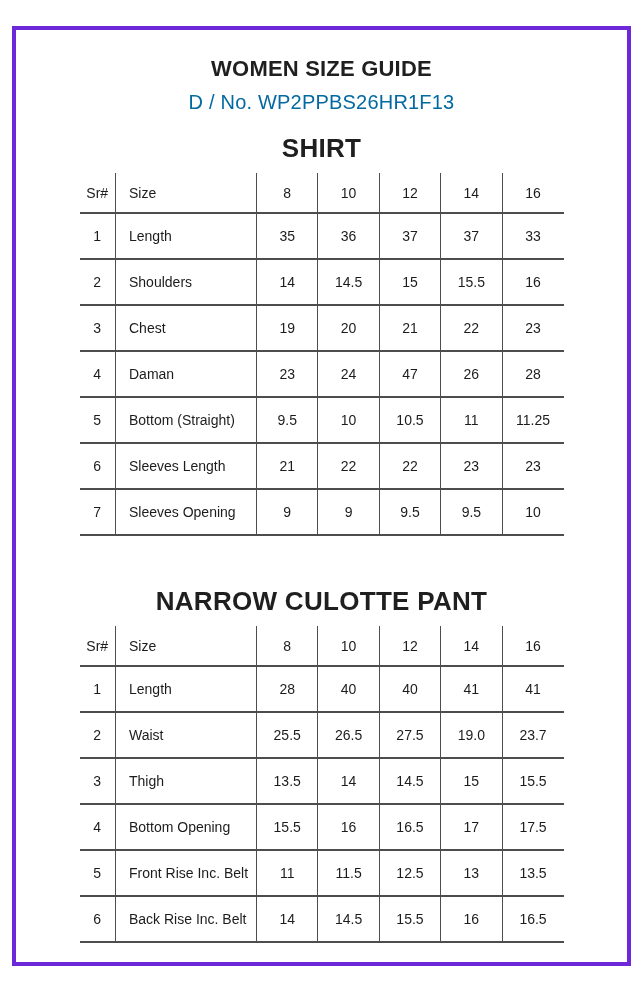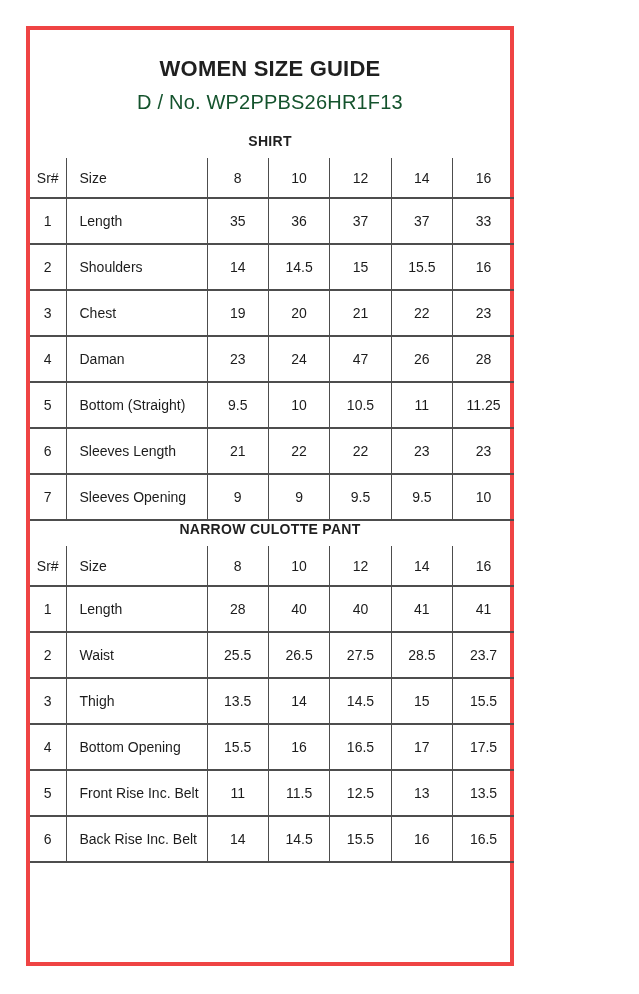--- a/index.html
+++ b/index.html
@@ -5,48 +5,48 @@
   * { margin: 0; padding: 0; box-sizing: border-box; }
   html, body {
     width: 639px; height: 994px;
     background: #ffffff;
     font-family: "Liberation Sans", sans-serif;
     color: #1a1a1a;
     overflow: hidden;
   }
   .frame {
     position: absolute;
-    left: 26px; top: 26px;
-    width: 488px; height: 940px;
-    border: 4px solid #ef4444;
+    left: 12px; top: 26px;
+    width: 619px; height: 940px;
+    border: 4px solid #6d28d9;
     background: #ffffff;
     text-align: center;
   }
   .main-title {
     margin-top: 26px;
     font-size: 22px;
     font-weight: 700;
     letter-spacing: 0.2px;
     color: #1f1f1f;
   }
   .design-no {
     margin-top: 9px;
     font-size: 20px;
     font-weight: 400;
     letter-spacing: 0.2px;
-    color: #14532d;
+    color: #0369a1;
   }
   .section-title {
-    font-size: 14px;
+    font-size: 26px;
     font-weight: 700;
     letter-spacing: 0.3px;
     color: #1f1f1f;
   }
   .section-shirt .section-title { margin-top: 19px; }
-  .section-pant  .section-title { }
+  .section-pant  .section-title { margin-top: 50px; }
   table.size-table {
     margin: 9px auto 0 auto;
     border-collapse: collapse;
     table-layout: fixed;
     width: 484px;
   }
   table.size-table col.c-sr   { width: 36px; }
   table.size-table col.c-size { width: 141px; }
   table.size-table col.c-val  { width: 61.4px; }
   table.size-table th, table.size-table td {
@@ -204,21 +204,21 @@
             <td>40</td>
             <td>41</td>
             <td>41</td>
           </tr>
           <tr>
             <td>2</td>
             <td>Waist</td>
             <td>25.5</td>
             <td>26.5</td>
             <td>27.5</td>
-            <td>28.5</td>
+            <td>19.0</td>
             <td>23.7</td>
           </tr>
           <tr>
             <td>3</td>
             <td>Thigh</td>
             <td>13.5</td>
             <td>14</td>
             <td>14.5</td>
             <td>15</td>
             <td>15.5</td>

